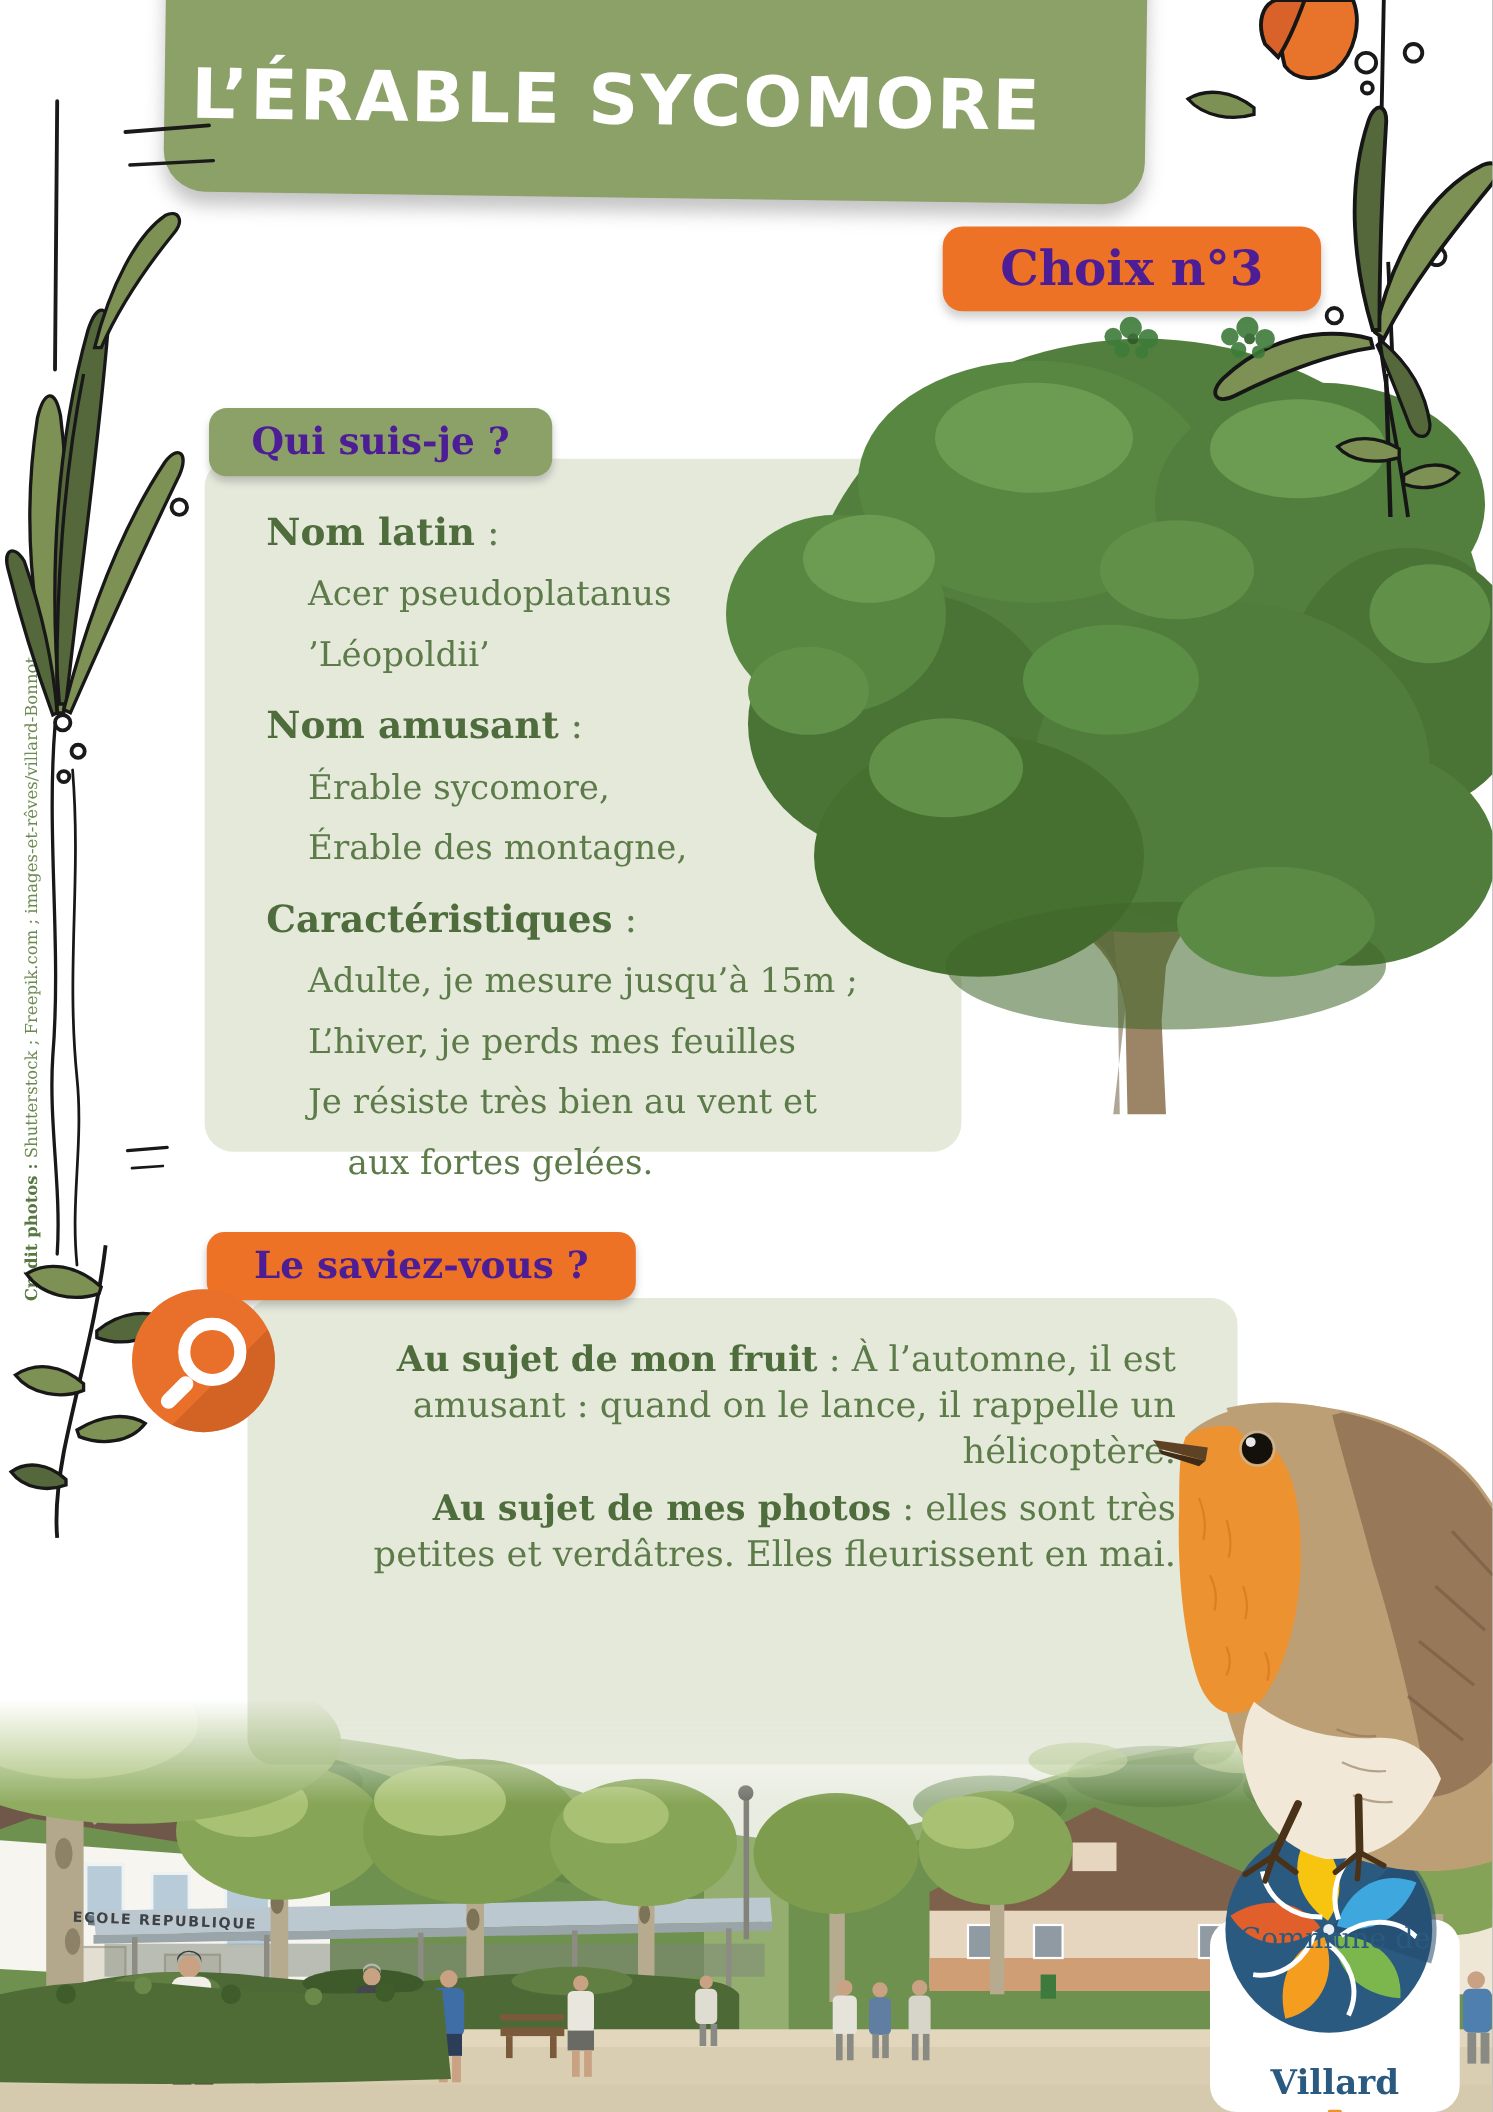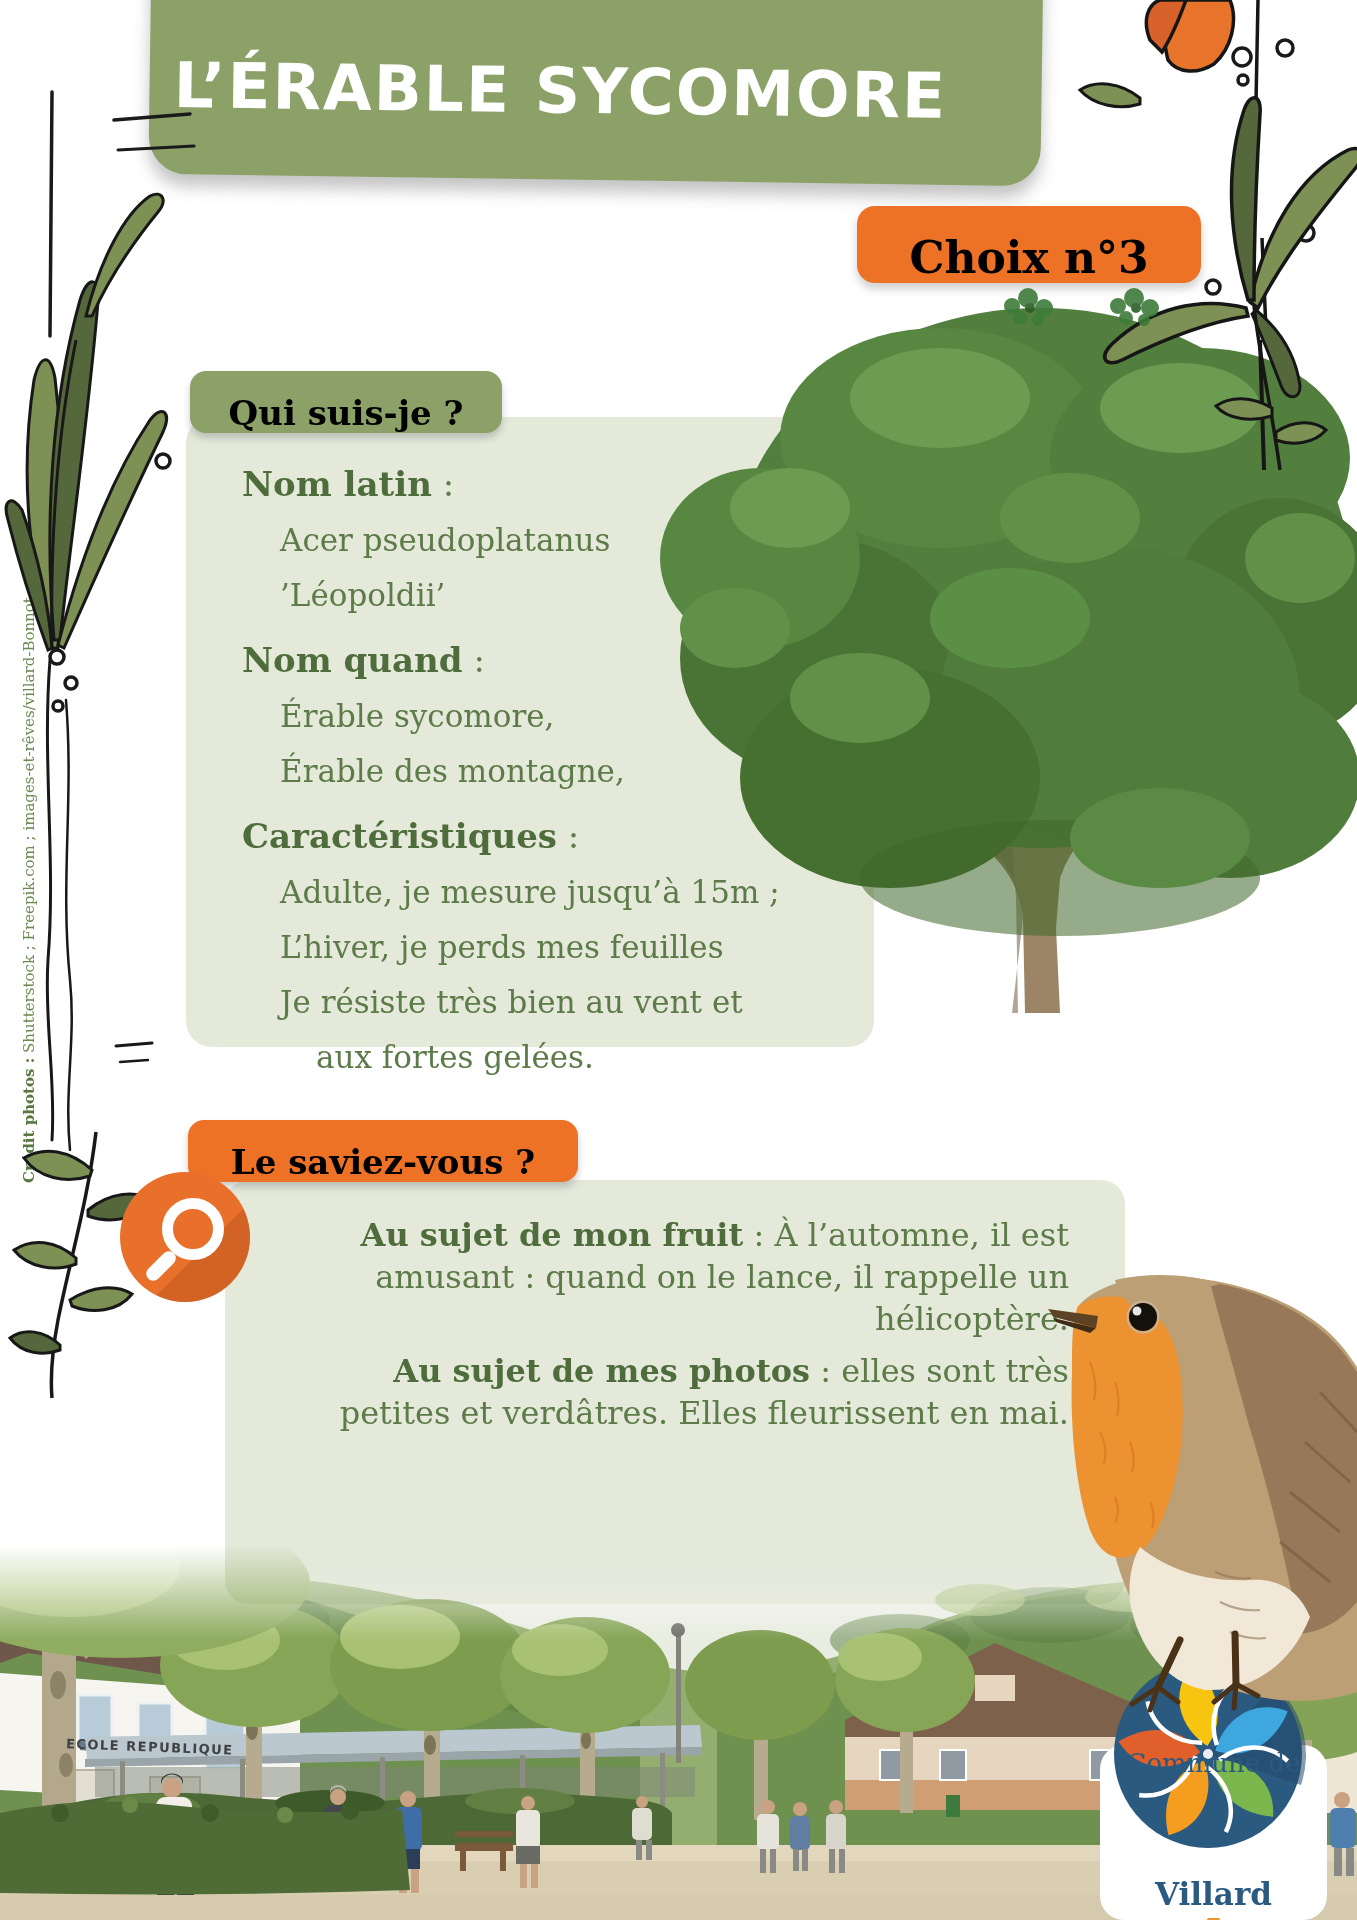--- a/index.html
+++ b/index.html
@@ -17,21 +17,21 @@
     display:flex;align-items:flex-end;justify-content:center;
     padding-bottom:52px;padding-right:70px;box-sizing:border-box;
   }
   .banner-title{
     font-family:"DejaVu Sans","Liberation Sans",sans-serif;font-weight:800;
     font-size:63px;color:#ffffff;letter-spacing:2px;white-space:nowrap;
   }
 
   
   .badge{
-    display:flex;align-items:flex-end;justify-content:center;color:#000000;
+    display:flex;align-items:center;justify-content:center;color:#4c1d95;
     font-weight:bold;box-sizing:border-box;
   }
   .badge-choice{
     left:857px;top:206px;width:344px;height:77px;background:#ED7226;
     border-radius:18px;font-size:44px;z-index:20;
     box-shadow:0 6px 8px rgba(140,140,140,.4);
   }
   .badge-who{
     left:190px;top:371px;width:312px;height:62px;background:#8CA168;
     border-radius:16px;font-size:34px;z-index:28;
@@ -129,21 +129,21 @@
   <div class="abs badge badge-who">
     <span>Qui suis-je ?</span>
   </div>
   <div class="abs box1">
     <div class="grp">
       <div class="grp-label"><strong>Nom latin</strong><span class="colon"> :</span></div>
       <div class="line">Acer pseudoplatanus</div>
       <div class="line">’Léopoldii’</div>
     </div>
     <div class="grp">
-      <div class="grp-label"><strong>Nom quand</strong><span class="colon"> :</span></div>
+      <div class="grp-label"><strong>Nom amusant</strong><span class="colon"> :</span></div>
       <div class="line">Érable sycomore,</div>
       <div class="line">Érable des montagne,</div>
     </div>
     <div class="grp">
       <div class="grp-label"><strong>Caractéristiques</strong><span class="colon"> :</span></div>
       <div class="line">Adulte, je mesure jusqu’à 15m ;</div>
       <div class="line">L’hiver, je perds mes feuilles</div>
       <div class="line">Je résiste très bien au vent et</div>
       <div class="line ind-b">aux fortes gelées.</div>
     </div>

